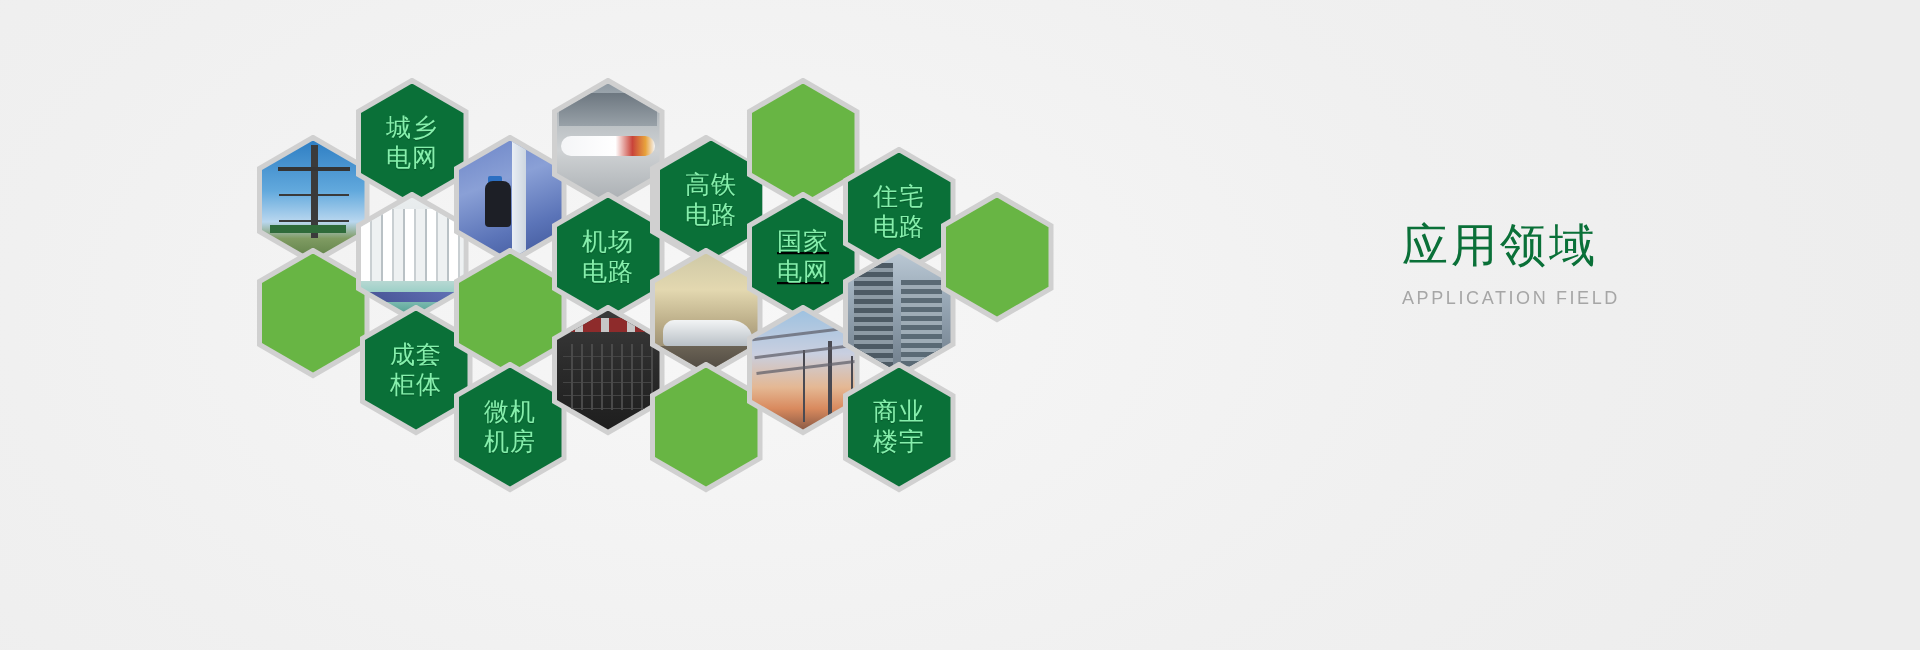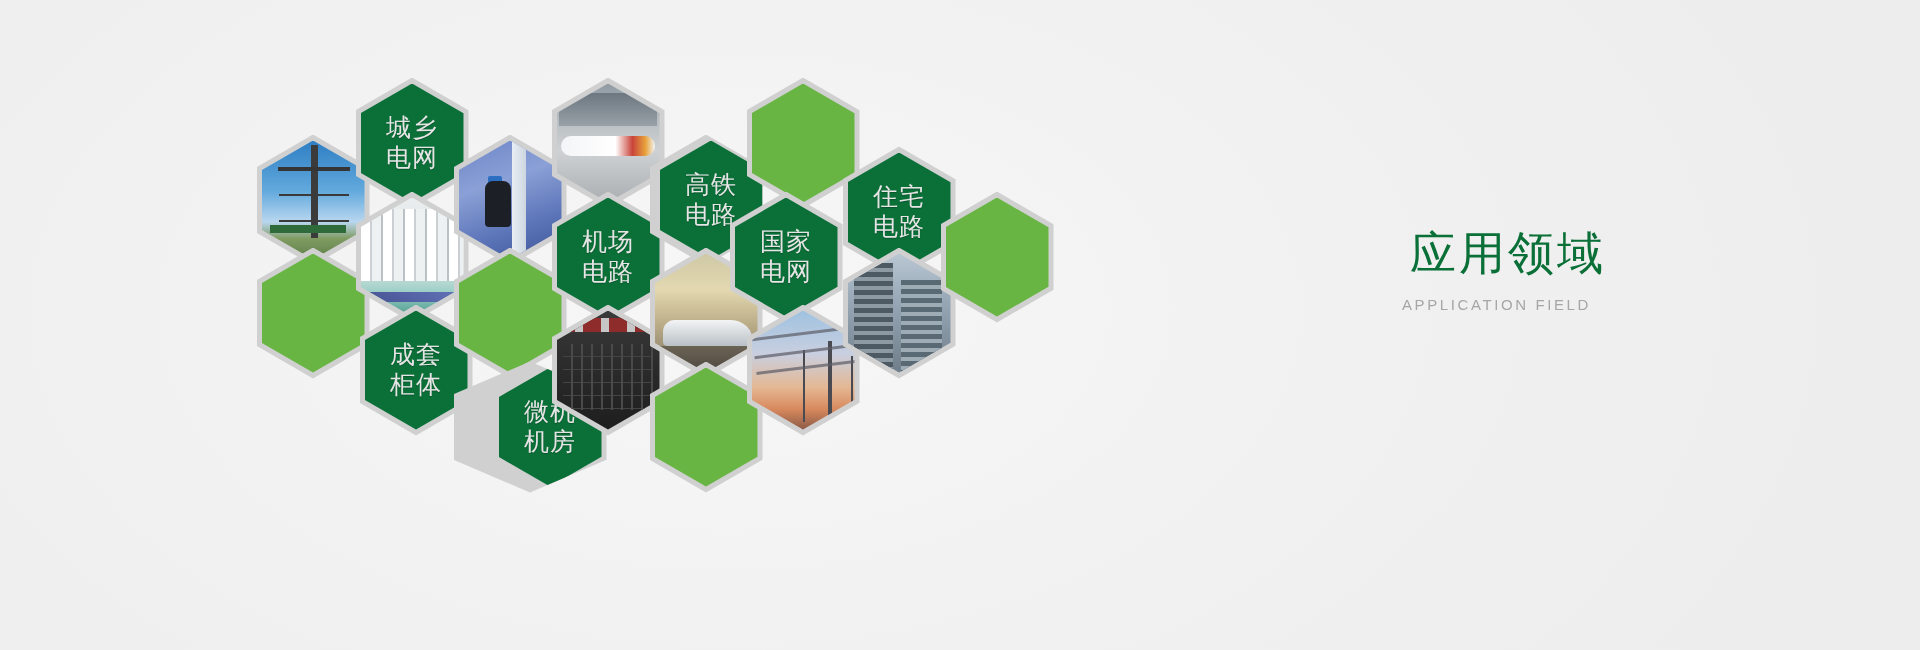--- a/index.html
+++ b/index.html
@@ -32,21 +32,21 @@
   .hex .inner{
     width:103px;height:119px;
     -webkit-clip-path:polygon(50% 0%,100% 25%,100% 75%,50% 100%,0% 75%,0% 25%);
     clip-path:polygon(50% 0%,100% 25%,100% 75%,50% 100%,0% 75%,0% 25%);
     display:flex;align-items:center;justify-content:center;
     position:relative;overflow:hidden;
   }
   .hex.dark .inner{background:#0a7038;}
   .hex.light .inner{background:#68b544;}
   .hex .label{
-    color:#e5e5e5;
+    color:#86efac;
     font-size:25px;
     line-height:30px;
     letter-spacing:1px;
     text-align:center;
     font-family:"DejaVu Sans","Liberation Sans",sans-serif;
     text-shadow:0 1px 1px rgba(0,0,0,.25);
     position:relative;z-index:2;
     white-space:pre-line;
   }
 
@@ -183,26 +183,26 @@
     position:absolute;
     left:1398px;top:212px;
     width:440px;
   }
   #app-title{
     color:#0a7038;
     font-size:46px;
     line-height:58px;
     letter-spacing:3px;
     font-family:"DejaVu Sans","Liberation Sans",sans-serif;
-    margin:12px;
+    margin:4px;
     font-weight:400;
   }
   #app-subtitle{
     color:#a6a6a6;
-    font-size:15px;
+    font-size:18px;
     letter-spacing:2.6px;
     margin:14px 0 0 4px;
     font-family:"Liberation Sans",sans-serif;
   }
 </style>
 </head>
 <body>
 
 <div id="banner">
 
@@ -233,21 +233,21 @@
         </div>
       </div>
       <div class="hex photo" style="left: 510px; top: 200px;">
         <div class="inner">
           <div class="ph ph-worker"></div>
         </div>
       </div>
       <div class="hex light" style="left: 510px; top: 313px;">
         <div class="inner"></div>
       </div>
-      <div class="hex dark" style="left: 510px; top: 427px; padding-left: 40px;">
+      <div class="hex dark" style="left: 510px; top: 427px;">
         <div class="inner">
           <div class="label">微机
 机房</div>
         </div>
       </div>
       <div class="hex photo" style="left: 608px; top: 143px;">
         <div class="inner">
           <div class="ph ph-airport"></div>
         </div>
       </div>
@@ -272,40 +272,46 @@
         <div class="inner">
           <div class="ph ph-train"></div>
         </div>
       </div>
       <div class="hex light" style="left: 706px; top: 427px;">
         <div class="inner"></div>
       </div>
       <div class="hex light" style="left: 803px; top: 143px;">
         <div class="inner"></div>
       </div>
-      <div class="hex dark" style="left: 786px; top: 257px;">
+      <div class="hex dark" style="left: 803px; top: 257px; text-decoration: underline;">
         <div class="inner">
           <div class="label">国家
 电网</div>
         </div>
       </div>
       <div class="hex photo" style="left: 803px; top: 370px;">
         <div class="inner">
           <div class="ph ph-sunset"></div>
         </div>
       </div>
       <div class="hex dark" style="left: 899px; top: 212px;">
         <div class="inner">
           <div class="label">住宅
 电路</div>
         </div>
       </div>
       <div class="hex photo" style="left: 899px; top: 313px;">
         <div class="inner">
           <div class="ph ph-buildings"></div>
+        </div>
+      </div>
+      <div class="hex dark" style="left: 899px; top: 427px;">
+        <div class="inner">
+          <div class="label">商业
+楼宇</div>
         </div>
       </div>
       <div class="hex light" style="left: 997px; top: 257px;">
         <div class="inner"></div>
       </div>
     </div>
 
   <div id="titleblock">
     <h1 id="app-title">应用领域</h1>
     <div id="app-subtitle">APPLICATION FIELD</div>

